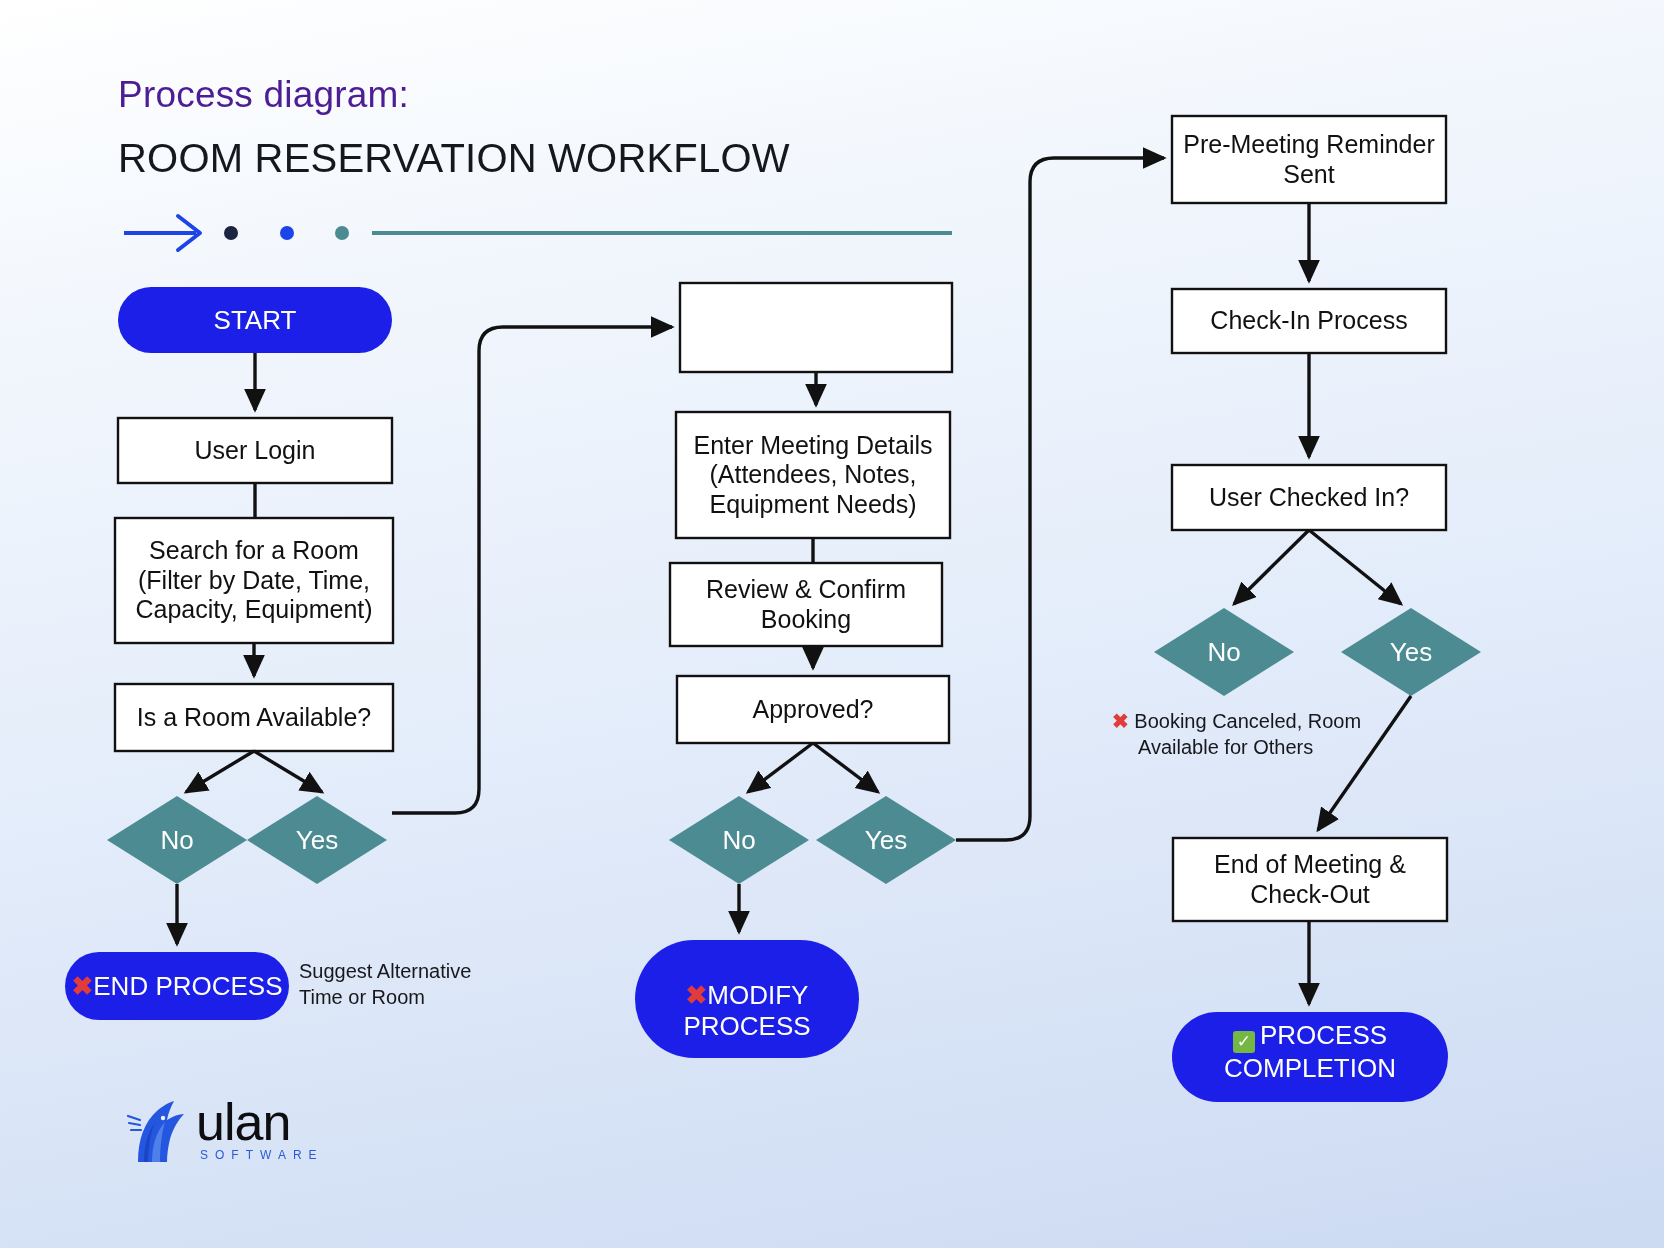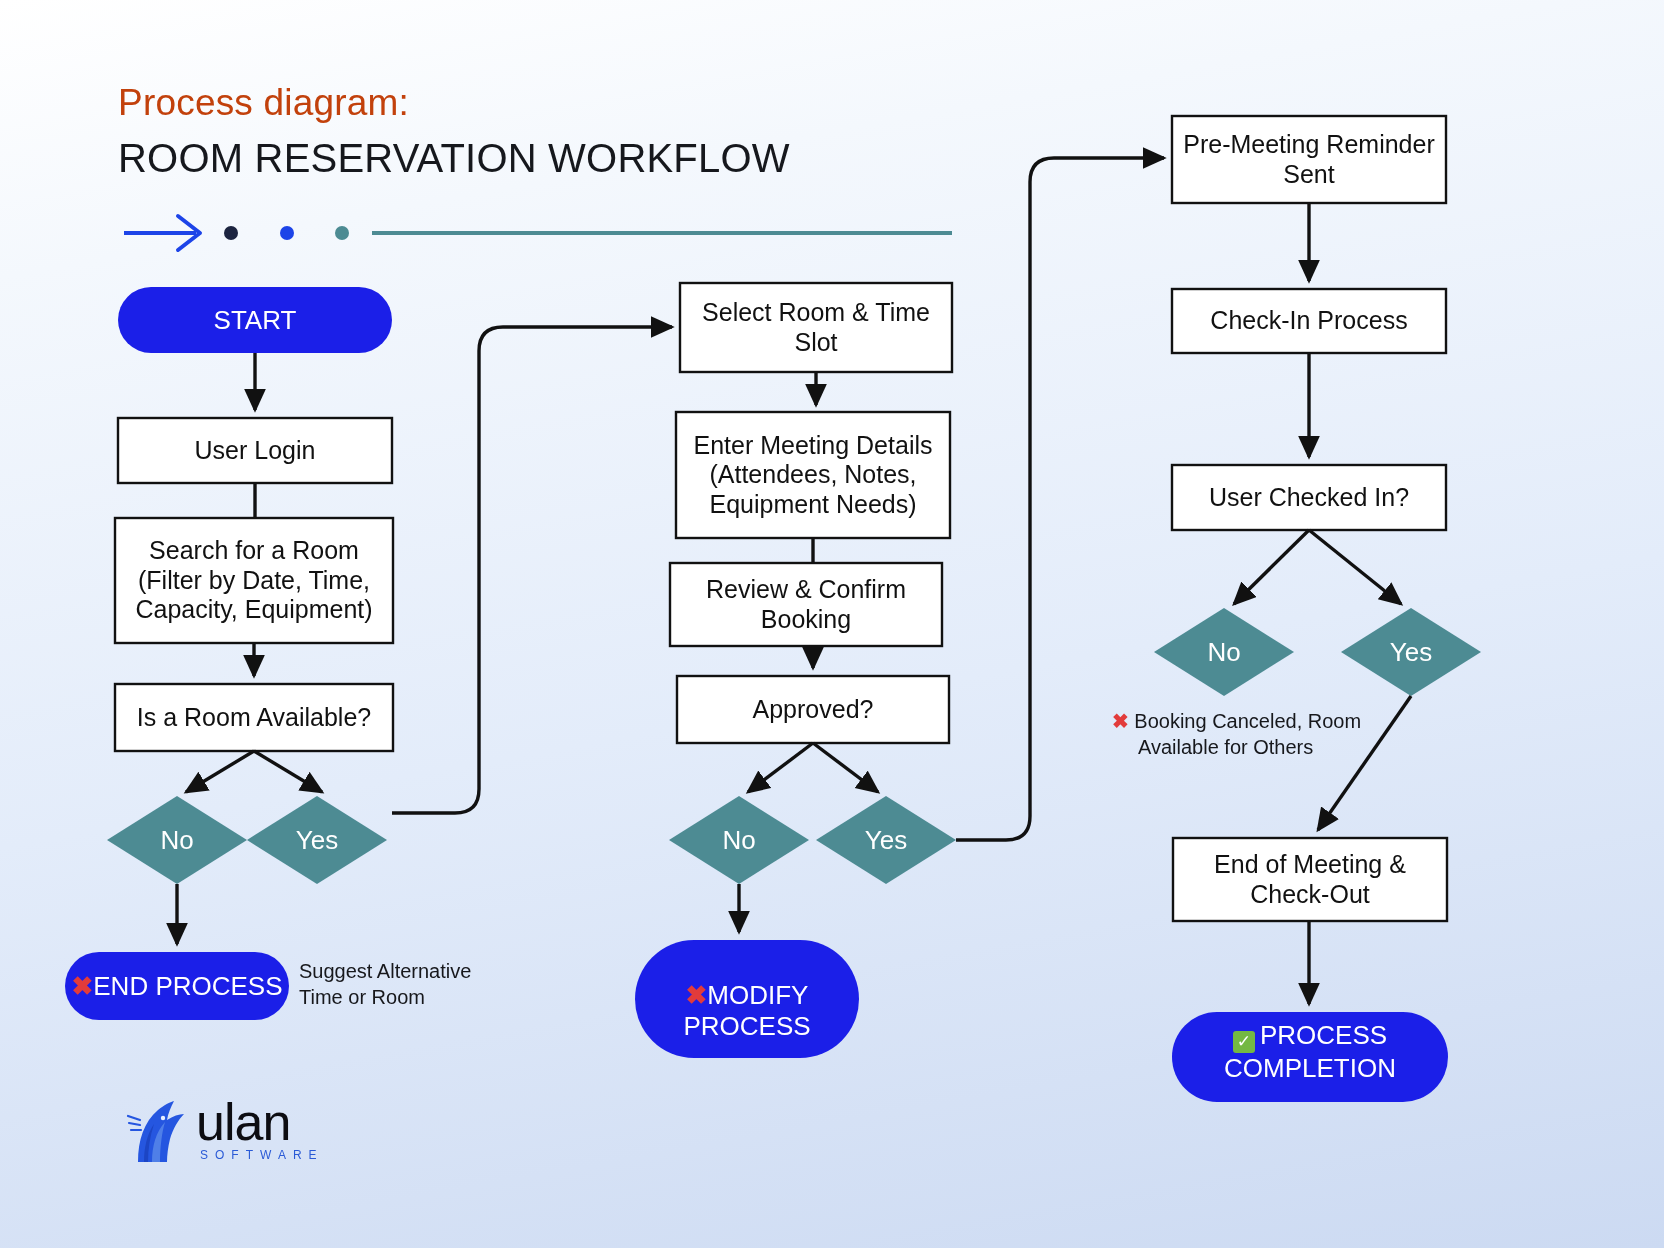--- a/index.html
+++ b/index.html
@@ -6,21 +6,21 @@
   body{
     width:1664px;height:1248px;
     font-family:"Liberation Sans", sans-serif;
     background:linear-gradient(170deg,#ffffff 0%,#f4f8fd 18%,#e3ecfa 55%,#ccdaf2 100%);
     overflow:hidden;position:relative;
   }
   #stage{position:absolute;inset:0;}
   svg.diagram{position:absolute;left:0;top:0;width:1664px;height:1248px;}
 
   .hdr{position:absolute;left:118px;}
-  .hdr-sub{top:82px;font-size:37px;color:#c2410c;letter-spacing:.2px;}
+  .hdr-sub{top:74px;font-size:37px;color:#4c1d95;letter-spacing:.2px;}
   .hdr-title{top:136px;font-size:40px;color:#16181d;letter-spacing:.2px;}
 
   .nodeText{
     position:absolute;display:flex;align-items:center;justify-content:center;
     text-align:center;line-height:1.18;color:#111;pointer-events:none;
   }
   .boxText{font-size:25px;}
   .pillText{font-size:26px;color:#fff;}
   .diaText{font-size:26px;color:#fff;}
   .annot{position:absolute;font-size:20px;color:#17181c;line-height:1.32;}
@@ -132,24 +132,20 @@
   <div class="nodeText pillText" style="left:65px;top:952px;width:224px;height:68px;">
     <span class="xmark">✖</span>
       <span>END PROCESS</span>
   </div>
 
   <div class="annot" style="left:299px;top:958px;width:210px;">
     <div>Suggest Alternative</div>
     <div>Time or Room</div>
   </div>
 
-  <div class="nodeText boxText" style="left:680px;top:283px;width:272px;height:89px;flex-direction:column;">
-    <span>Select Room &amp; Time</span>
-    <span>Slot</span>
-  </div>
 
   <div class="nodeText boxText" style="left:676px;top:412px;width:274px;height:126px;flex-direction:column;">
     <span>Enter Meeting Details</span>
     <span>(Attendees, Notes,</span>
     <span>Equipment Needs)</span>
   </div>
 
   <div class="nodeText boxText" style="left:670px;top:563px;width:272px;height:83px;flex-direction:column;">
     <span>Review &amp; Confirm</span>
     <span>Booking</span>

